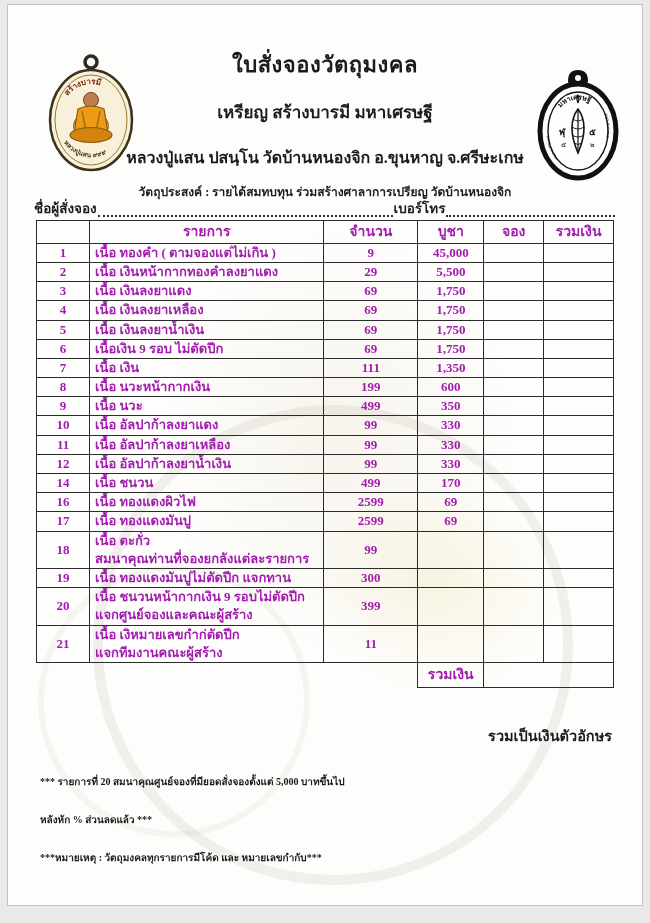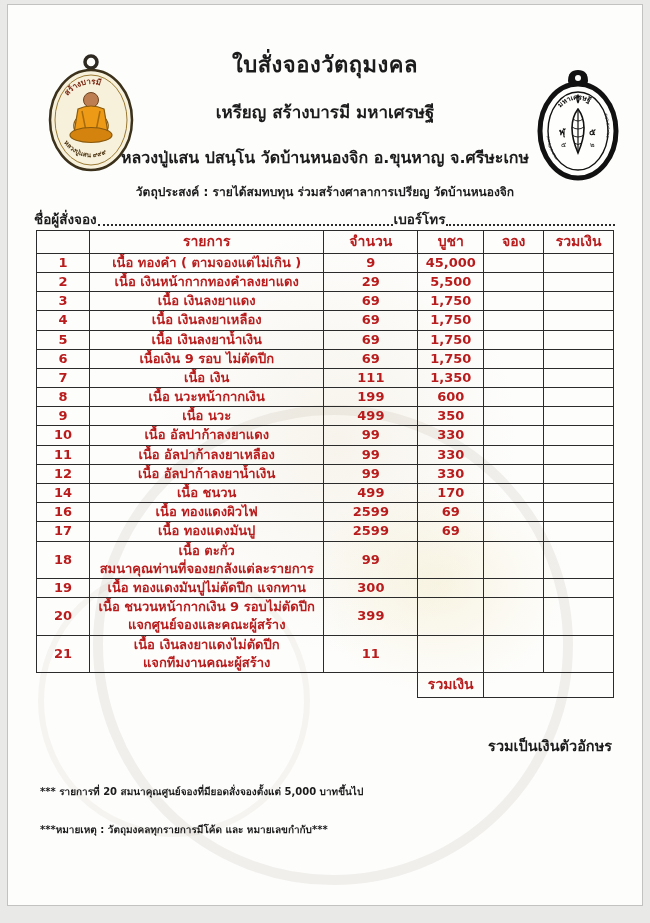--- a/index.html
+++ b/index.html
@@ -27,56 +27,56 @@
     background:radial-gradient(closest-side,rgba(208,178,122,0.12),rgba(208,178,122,0));
   }
   .wm-blob2{
     left:300px;top:470px;width:260px;height:220px;border-radius:50%;
     background:radial-gradient(closest-side,rgba(232,214,140,0.22),rgba(232,214,140,0));
   }
   .wm-ring2{
     left:30px;top:560px;width:260px;height:260px;border-radius:50%;
     border:6px solid rgba(190,170,140,0.10);
   }
-  .content{position:relative;z-index:1;color:#1b1b1b;}
+  .content{position:relative;z-index:1;color:#1b1b1b;font-family:Liberation Serif, serif;}
 
   .amulet{position:absolute;z-index:2;}
   .amulet-left{left:34px;top:48px;}
   .amulet-right{left:524px;top:62px;}
 
   .hdr{text-align:center;font-weight:700;}
   .title{font-size:22px;padding-top:42px;letter-spacing:0.5px;}
   .sub1{font-size:17px;margin-top:16px;}
   .sub2{font-size:16px;margin-top:20px;}
   .purpose{font-size:12px;margin-top:12px;}
 
   .fillline{
-    display:flex;align-items:flex-start;
+    display:flex;align-items:flex-end;
     font-size:13.5px;font-weight:700;
-    margin:10px 26px 0 26px;line-height:1.2;
+    margin:0 26px 0 26px;line-height:1.2;
   }
   .dots{flex:1;border-bottom:2px dotted #2a2a2a;height:13px;margin:0 1px;}
   .dots.long{flex:1.75;}
 
   table.items{
     border-collapse:collapse;
     margin:3px auto 0 28px;
     width:578px;table-layout:fixed;
-    font-size:13px;font-weight:700;color:#b91c1c;
+    font-size:13px;font-weight:700;color:#a21caf;
   }
   table.items th,table.items td{
     border:1.5px solid #2b2b2b;
     padding:0 5px;line-height:1.4;
     overflow:hidden;white-space:nowrap;
   }
   table.items th{font-size:14px;padding:1px 4px;text-align:center;}
   col.c-no{width:9.2%;}col.c-item{width:40.6%;}col.c-qty{width:16.3%;}
   col.c-price{width:11.4%;}col.c-res{width:10.4%;}col.c-tot{width:12.1%;}
   td.c-no,td.c-qty,td.c-price{text-align:center;}
-  td.c-item{text-align:center;white-space:normal;}
+  td.c-item{text-align:left;white-space:normal;}
   tr.total-row td.blank{border:none;}
   tr.total-row td.label{text-align:center;font-size:14px;}
   tr.total-row td{height:24px;}
   td.fill{background:transparent;}
 
   .words-line{
     display:flex;align-items:flex-end;
     font-size:14.5px;font-weight:700;
     margin:36px 30px 0 30px;
     flex-direction:column;
@@ -360,21 +360,21 @@
               <div>แจกศูนย์จองและคณะผู้สร้าง</div>
             </td>
     <td class="c-qty">399</td>
     <td class="c-price"></td>
     <td class="fill"></td>
     <td class="fill"></td>
   </tr>
           <tr>
     <td class="c-no">21</td>
     <td class="c-item">
-              <div>เนื้อ เงินลงยาแดงไม่ตัดปีก</div>
+              <div>เนื้อ เงิหมายเลขกำก่ตัดปีก</div>
               <div>แจกทีมงานคณะผู้สร้าง</div>
             </td>
     <td class="c-qty">11</td>
     <td class="c-price"></td>
     <td class="fill"></td>
     <td class="fill"></td>
   </tr>
         </tbody>
       <tbody>
         <tr class="total-row">
@@ -384,16 +384,17 @@
         </tr>
       </tbody>
     </table>
 
     <div class="words-line">
       <span class="lbl">รวมเป็นเงินตัวอักษร</span>
       <span class="dots"></span>
     </div>
 
     <div class="note first">*** รายการที่ 20 สมนาคุณศูนย์จองที่มียอดสั่งจองตั้งแต่  5,000 บาทขึ้นไป</div>
+    <div class="note">หลังหัก % ส่วนลดแล้ว ***</div>
     <div class="note">***หมายเหตุ : วัตถุมงคลทุกรายการมีโค้ด และ หมายเลขกำกับ***</div>
 
   </div>
 </div>
 
 </body></html>

